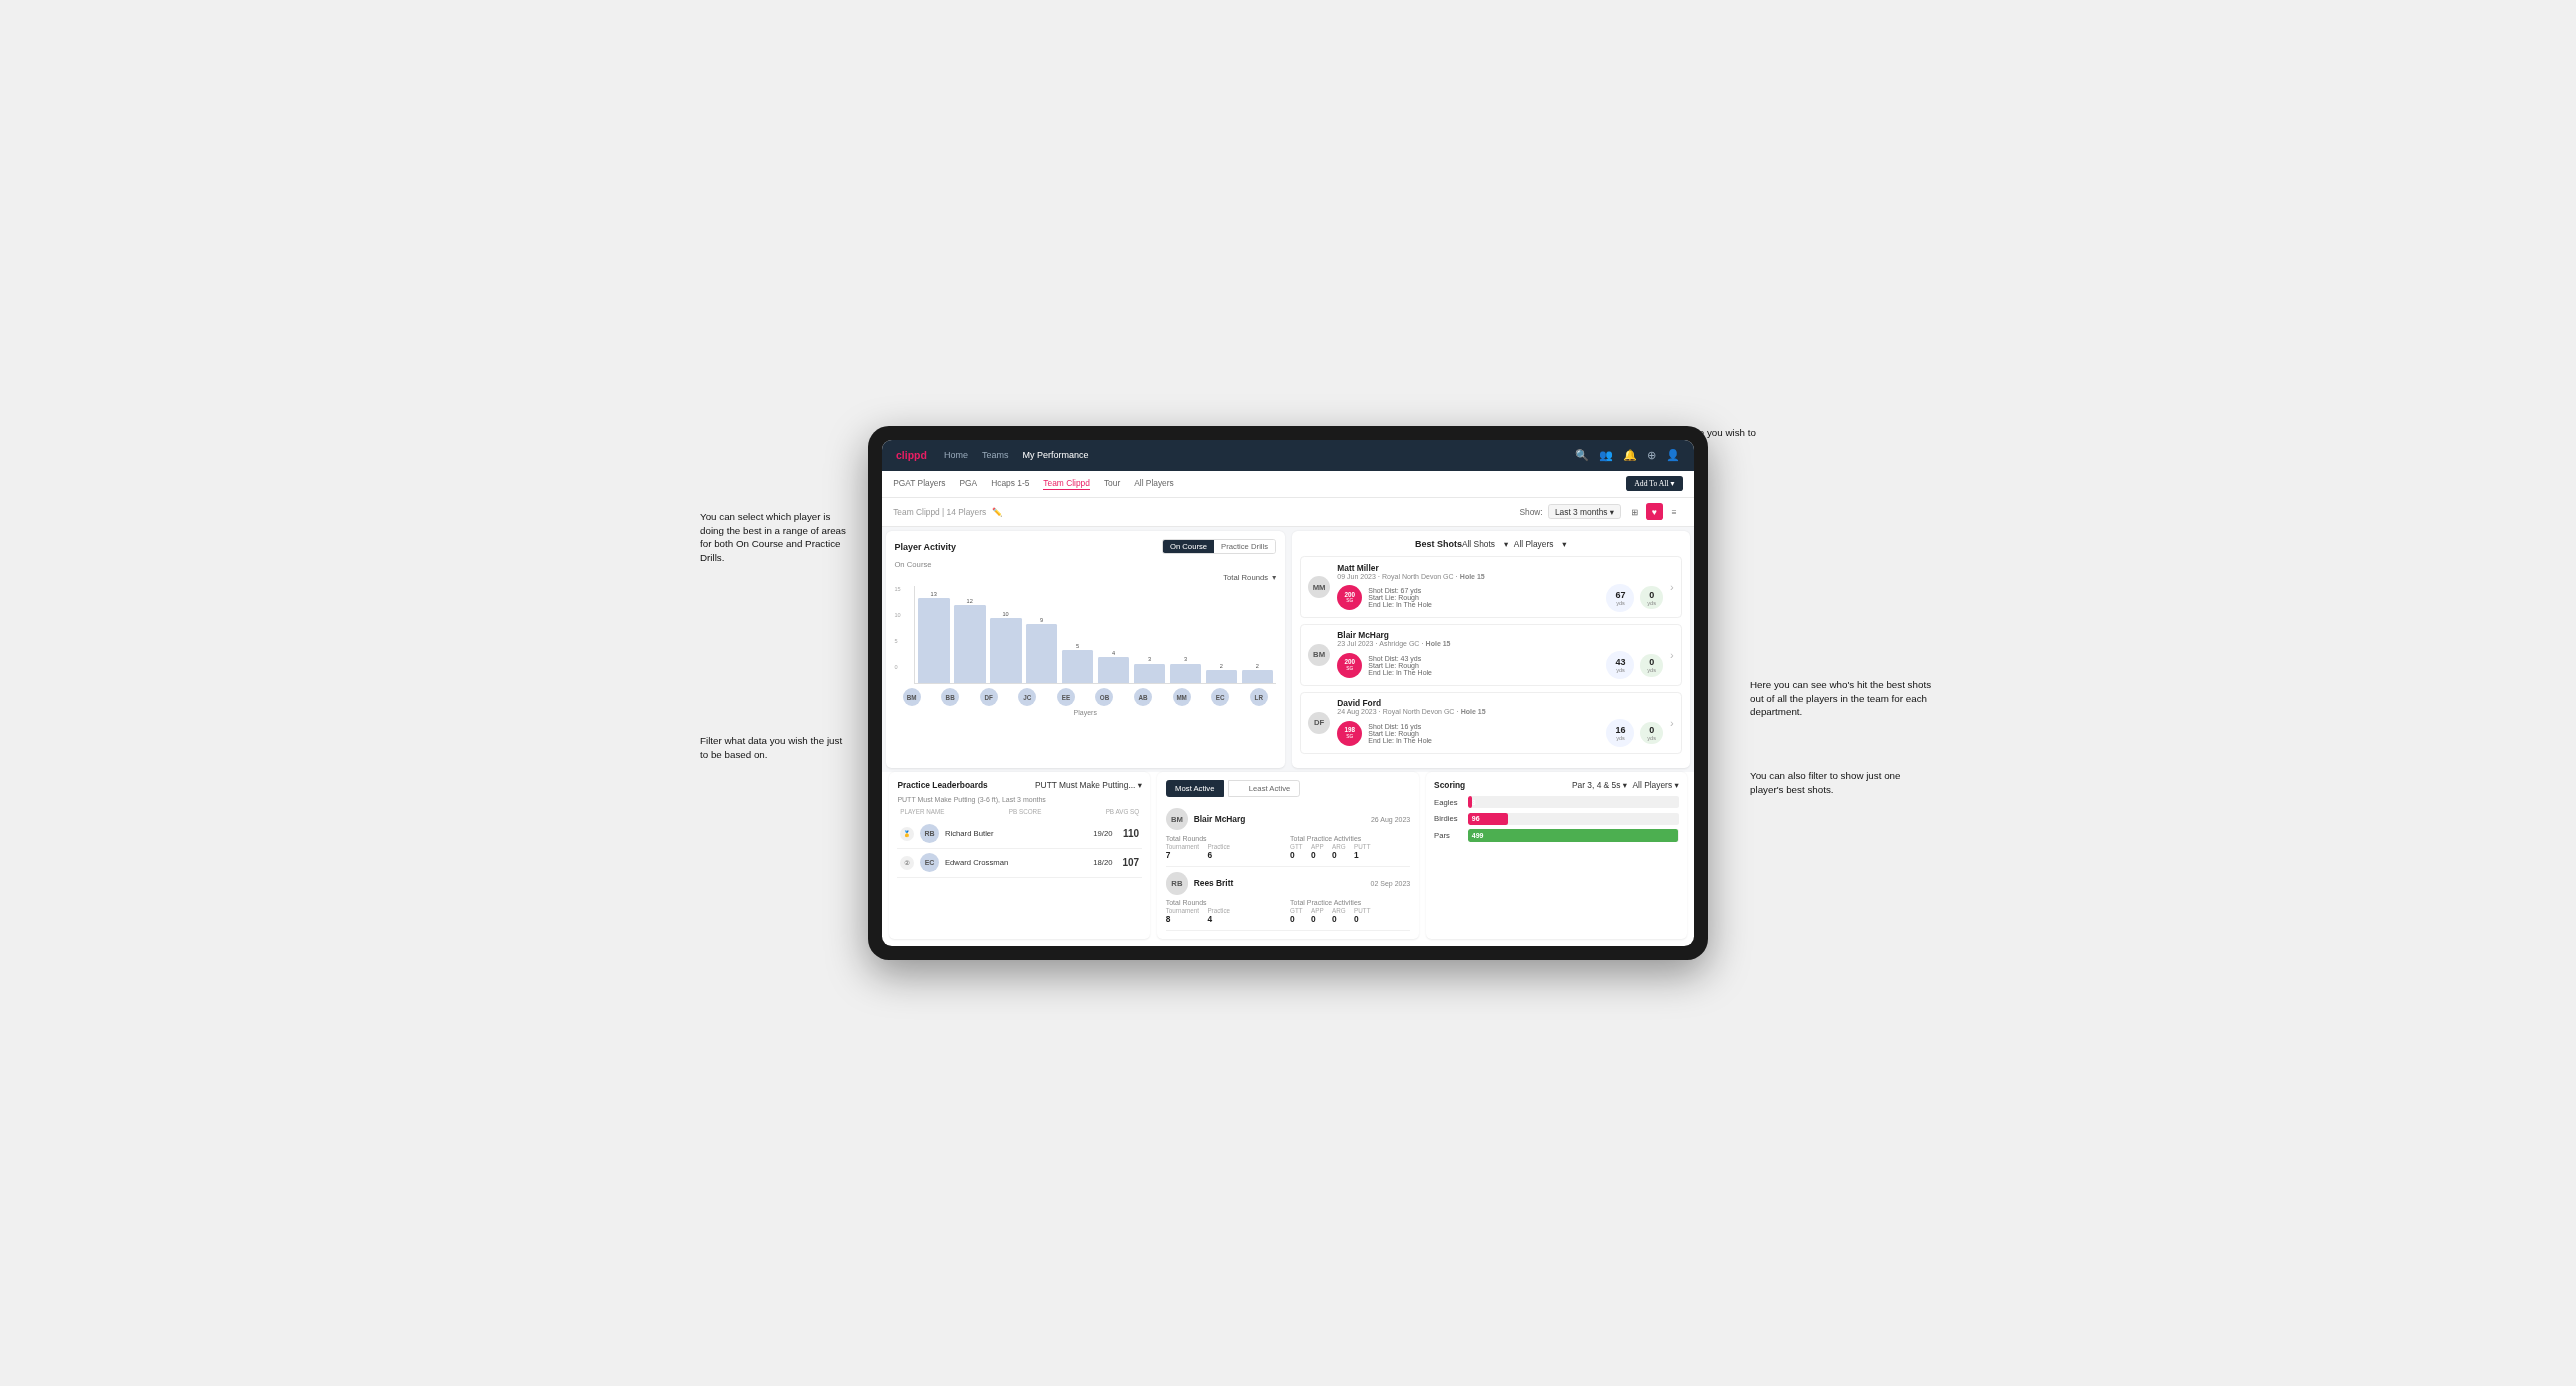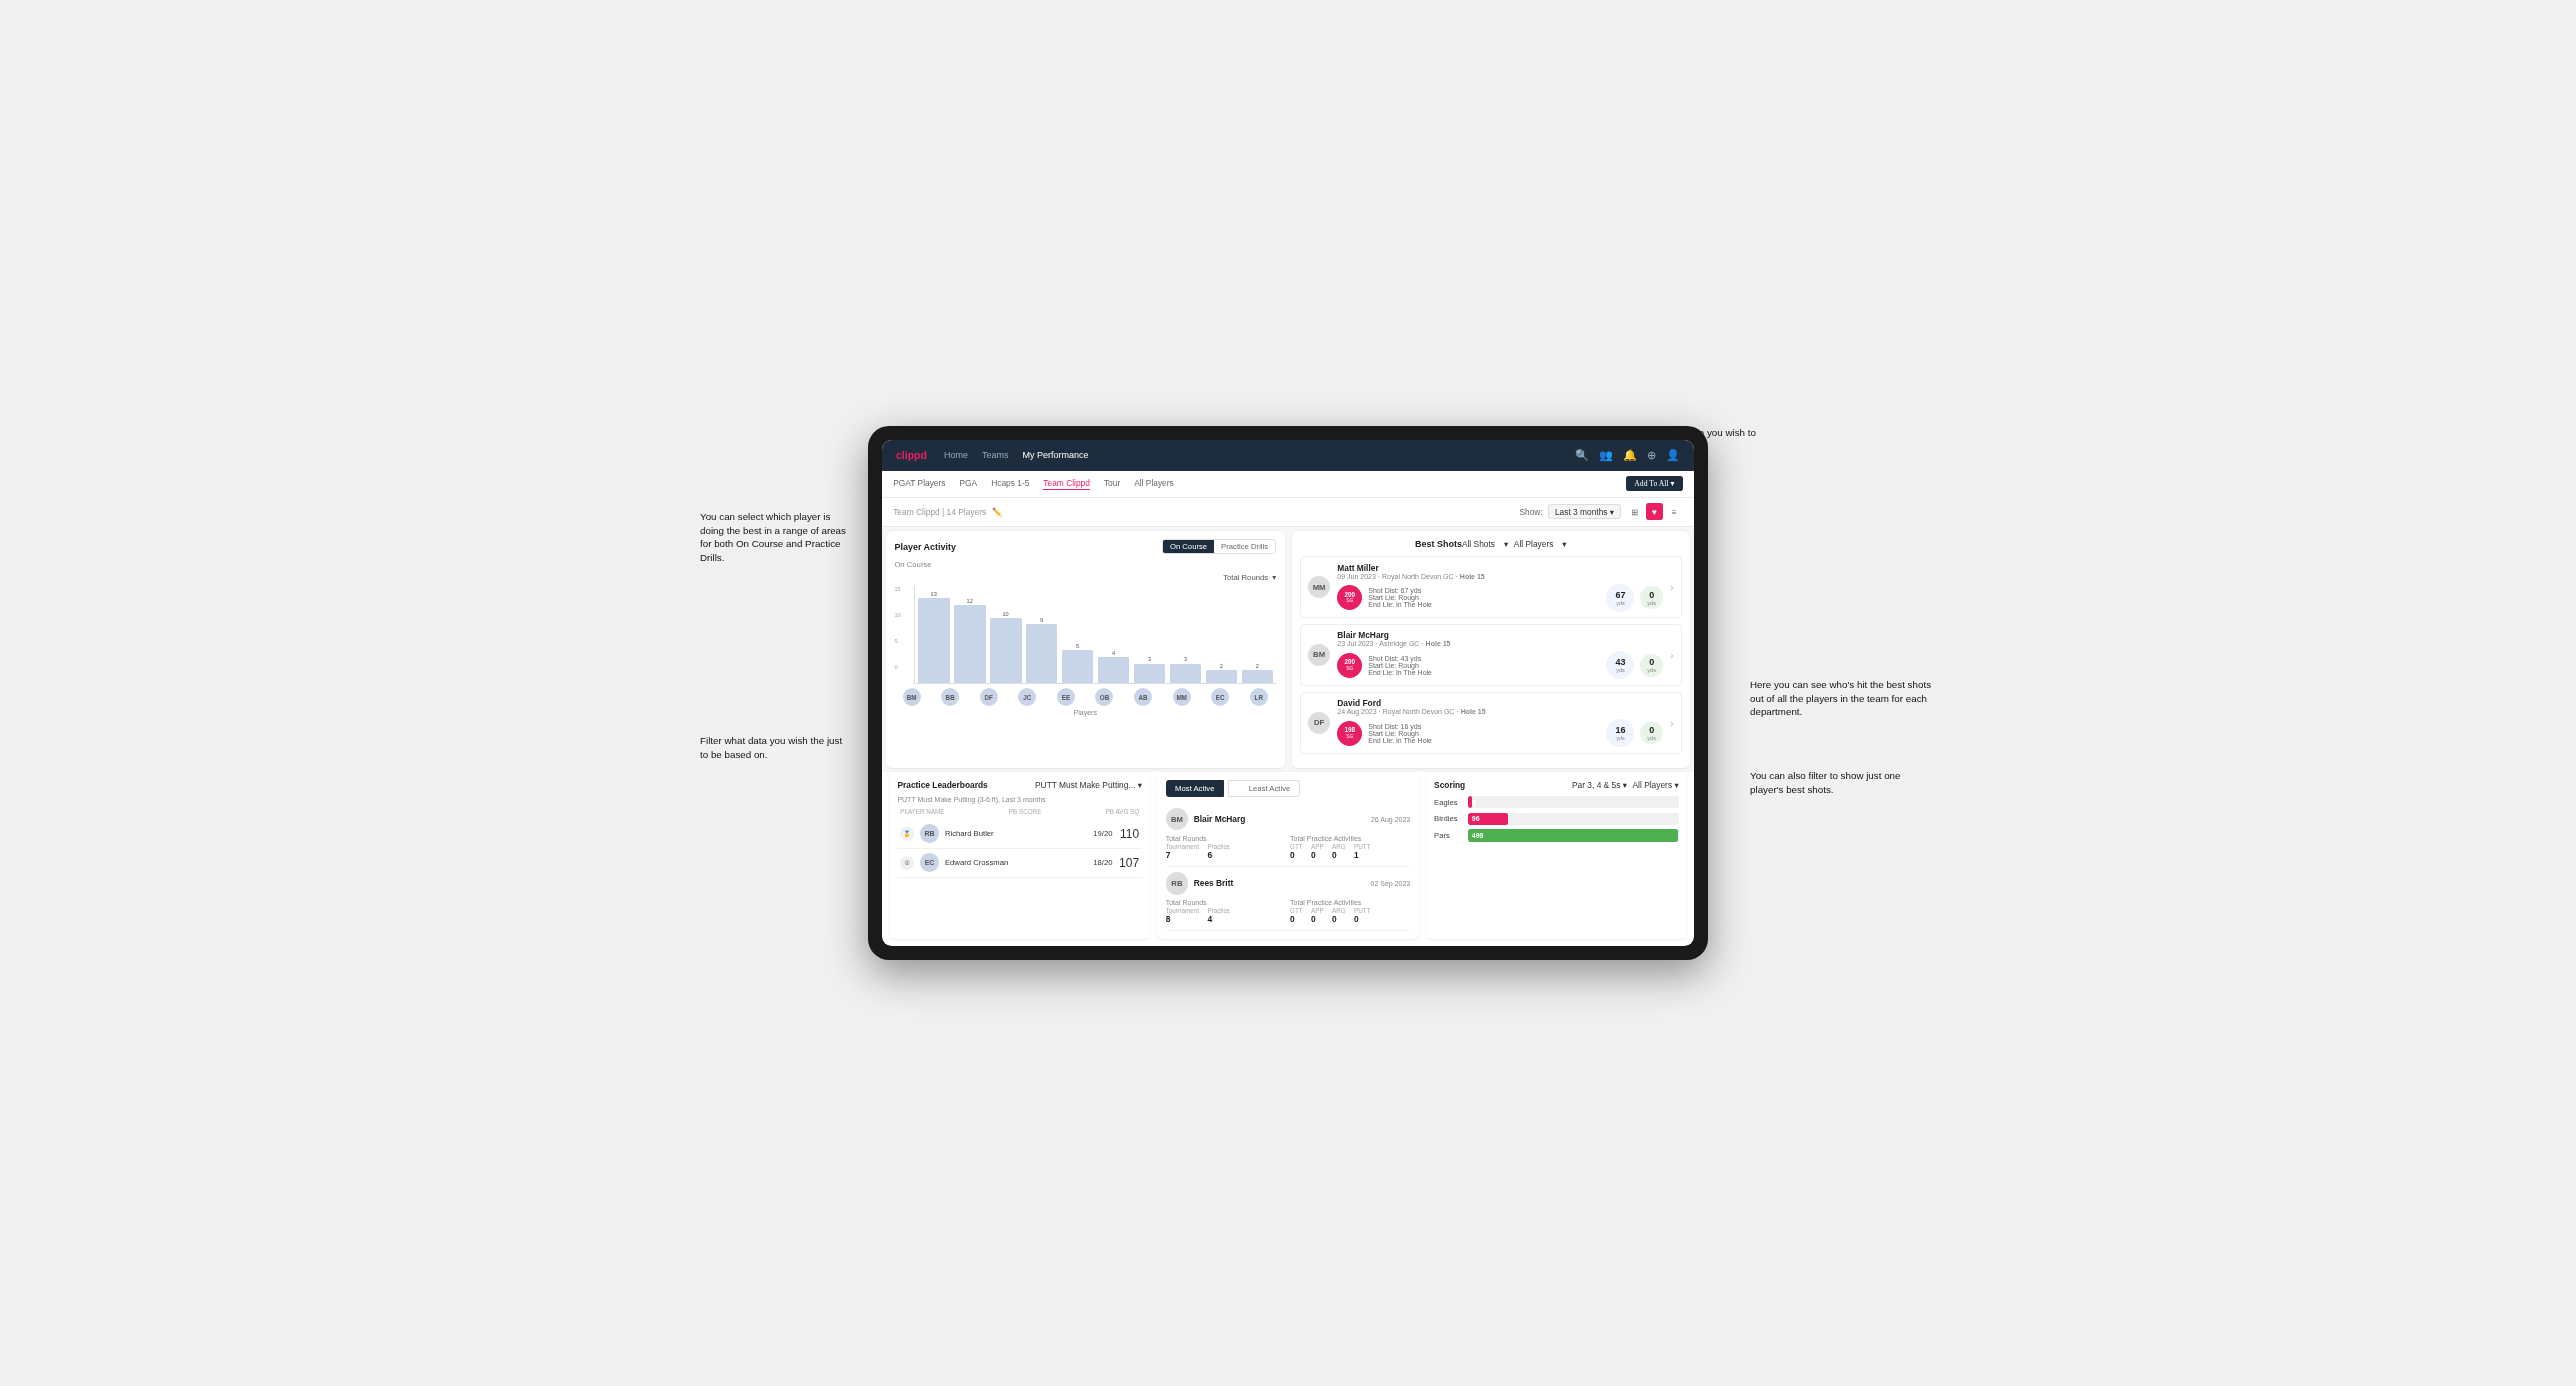--- a/index.html
+++ b/index.html
@@ -514,23 +514,23 @@
       font-size: 7.7px;
       color: #333;
       font-weight: 500;
     }
     .lb-score {
       font-size: 7.7px;
       color: #333;
       font-weight: 500;
     }
     .lb-avg {
-      font-size: 12px;
+      font-size: 10px;
       color: #333;
-      font-weight: 400;
+      font-weight: 700;
       min-width: 21px;
       text-align: right;
     }
 
     
     .active-panel-header {
       display: flex;
       justify-content: space-between;
       align-items: center;
       margin-bottom: 5.6px;

